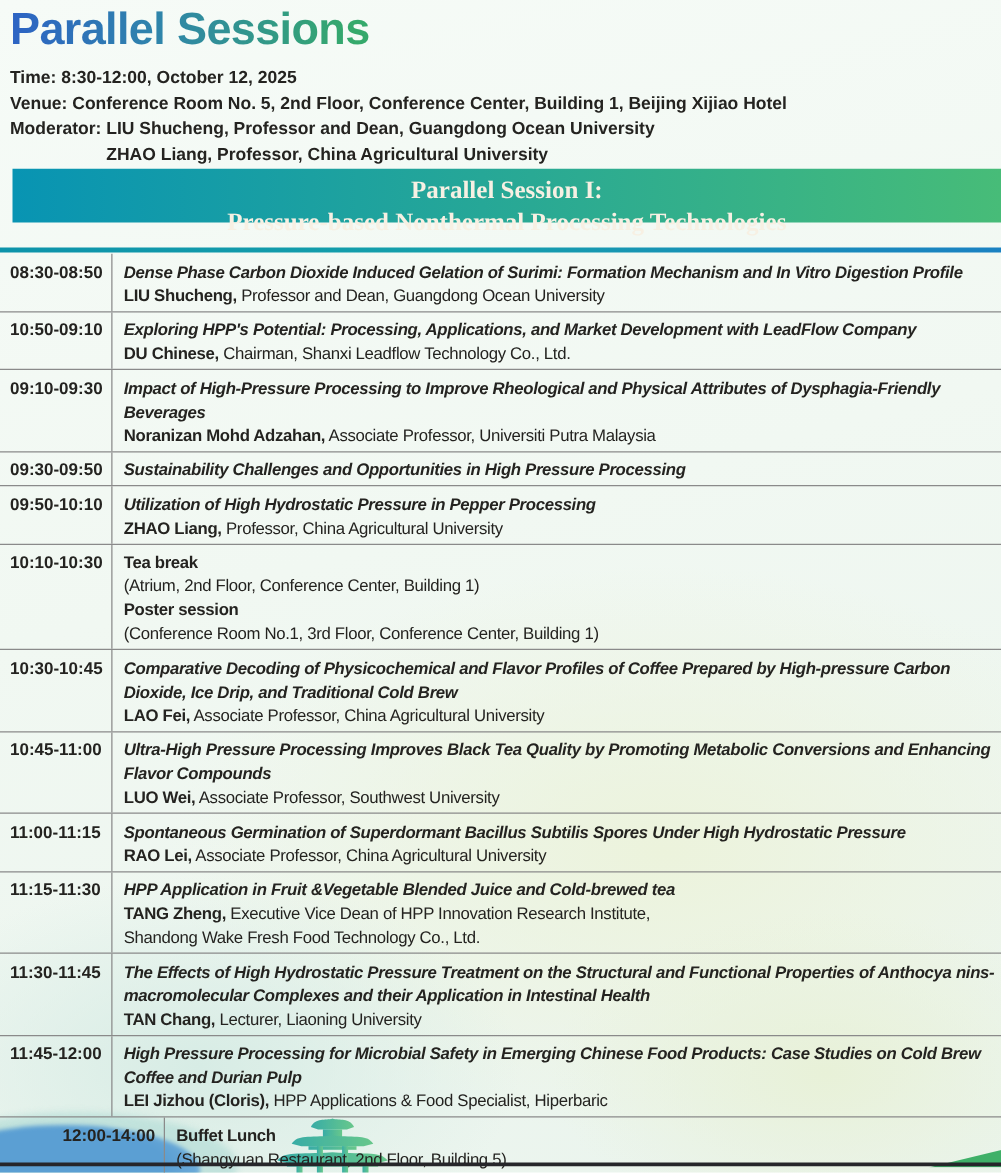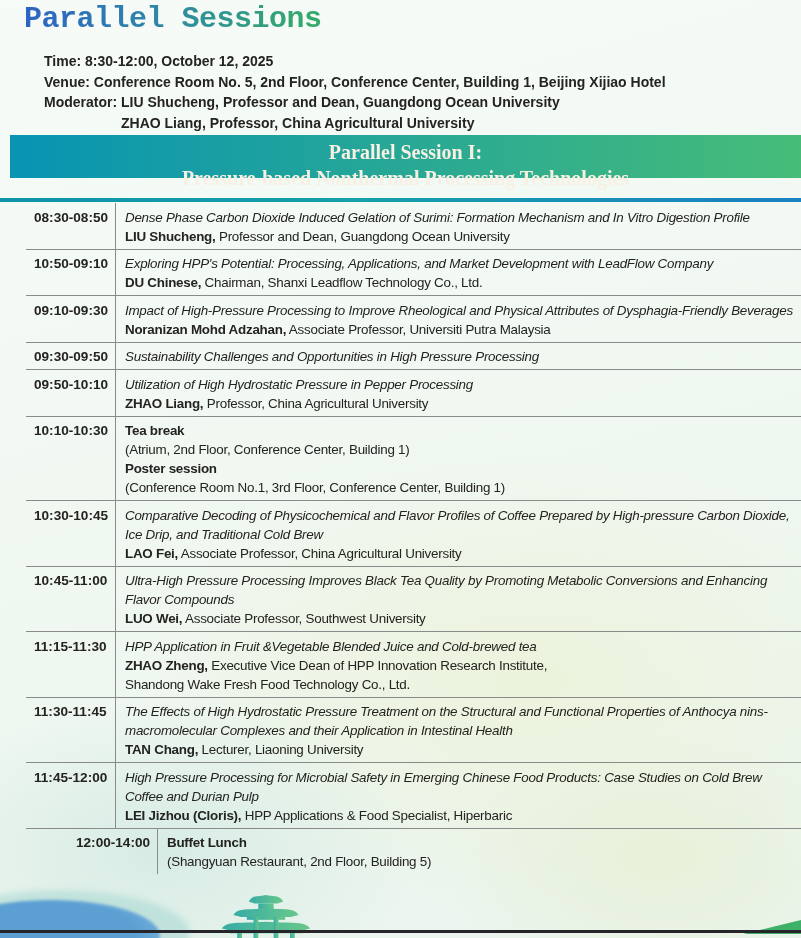--- a/index.html
+++ b/index.html
@@ -13,51 +13,51 @@
   }
   .bg-layer { position:absolute; pointer-events:none; z-index:0; }
   .blob1 { right:-180px; top:420px; width:900px; height:520px;
     background:radial-gradient(ellipse at center, #ecf3dc 0%, rgba(236,243,220,0) 62%); }
   .blob2 { left:-120px; bottom:-80px; width:560px; height:330px;
     background:radial-gradient(ellipse at center, #d7ece5 0%, rgba(215,236,229,0) 65%); }
   .blob3 { right:-100px; bottom:-60px; width:480px; height:280px;
     background:radial-gradient(ellipse at center, #e8f1d8 0%, rgba(232,241,216,0) 65%); }
 
   .page-title {
-    position:absolute; left:24px; top:2px; z-index:2;
-    font-size:30px; font-weight:800; letter-spacing:-0.5px;
+    position:absolute; left:8px; top:2px; z-index:2;
+    font-size:36px; font-weight:800; letter-spacing:-0.5px;
     background:linear-gradient(90deg, var(--title-grad-start) 0%, var(--title-grad-mid) 42%, var(--title-grad-end) 95%);
     -webkit-background-clip:text; background-clip:text;
-    -webkit-text-fill-color:transparent; color:transparent;font-family:Liberation Mono, monospace;
+    -webkit-text-fill-color:transparent; color:transparent;
   }
   .info { position:absolute; left:8px; top:51px; z-index:2;
-    font-size:14px; font-weight:bold; line-height:20.5px; color:var(--text-dark);margin-left:36px; }
+    font-size:14px; font-weight:bold; line-height:20.5px; color:var(--text-dark); }
   .info .indent { padding-left:77px; }
 
   .banner {
     position:absolute; left:10px; top:135px; width:791px; height:43px; z-index:2;
     background:linear-gradient(90deg, var(--banner-grad-start), var(--banner-grad-end));
     text-align:center; padding-top:4px;
     font-family:"Liberation Serif", serif; font-weight:bold;
     font-size:20px; line-height:26px; color:var(--banner-text);
   }
   .rule {
     position:absolute; left:0; top:198px; width:801px; height:4px; z-index:2;
     background:linear-gradient(90deg, var(--rule-grad-start) 0%, #15a0ab 45%, var(--rule-grad-end) 100%);
   }
 
   .table { position:absolute; left:0; top:203px; width:801px; z-index:2; }
-  .row { display:flex; border-bottom:1.4px solid var(--separator-gray); background:transparent;margin-left:26px; }
+  .row { display:flex; border-bottom:1.4px solid var(--separator-gray); background:transparent; }
   .row:last-child { border-bottom:none;padding-left:42px; }
   .cell-time {
     flex:0 0 90px; border-right:1.4px solid var(--separator-gray);
     padding:4.5px 2px 3px 8px; font-weight:bold; font-size:13.6px; line-height:19px;
   }
   .cell-content { flex:1; padding:4.5px 4px 3px 9px; font-size:13.4px; line-height:19px; letter-spacing:-0.25px; }
-  .line.title { font-style:italic; }
+  .line.title { font-style:italic;font-weight:bold; }
   .line.speaker .b, .line.bold { font-weight:bold; }
 
   .gate { position:absolute; left:218px; top:889px; z-index:1; opacity:0.92; }
   .wave-teal { position:absolute; left:-70px; bottom:-38px; width:260px; height:86px; z-index:1;
     border-radius:50%; background:#b9dfd9; filter:blur(3px); opacity:.8; }
   .wave-blue { position:absolute; left:-58px; bottom:-34px; width:218px; height:72px; z-index:1;
     border-radius:50%; background:radial-gradient(ellipse at 45% 45%, var(--wave-blue) 55%, #8cc0e2 100%);
     filter:blur(1.5px); }
   .wedge { position:absolute; right:0; bottom:4px; width:58px; height:14px; z-index:1;
     background:var(--wedge-green); clip-path:polygon(0 100%, 100% 0, 100% 100%); }
@@ -138,24 +138,31 @@
       </div>
     </div>
     <div class="row">
       <div class="cell-time">10:45-11:00</div>
       <div class="cell-content">
         <div class="line title">Ultra-High Pressure Processing Improves Black Tea Quality by Promoting Metabolic Conversions and Enhancing Flavor Compounds</div>
         <div class="line speaker"><span class="b">LUO Wei,</span> Associate Professor, Southwest University</div>
       </div>
     </div>
     <div class="row">
+      <div class="cell-time">11:00-11:15</div>
+      <div class="cell-content">
+        <div class="line title">Spontaneous Germination of Superdormant Bacillus Subtilis Spores Under High Hydrostatic Pressure</div>
+        <div class="line speaker"><span class="b">RAO Lei,</span> Associate Professor, China Agricultural University</div>
+      </div>
+    </div>
+    <div class="row">
       <div class="cell-time">11:15-11:30</div>
       <div class="cell-content">
         <div class="line title">HPP Application in Fruit &amp;Vegetable Blended Juice and Cold-brewed tea</div>
-        <div class="line speaker"><span class="b">ZHAO Zheng,</span> Executive Vice Dean of HPP Innovation Research Institute,</div>
+        <div class="line speaker"><span class="b">TANG Zheng,</span> Executive Vice Dean of HPP Innovation Research Institute,</div>
         <div class="line plain">Shandong Wake Fresh Food Technology Co., Ltd.</div>
       </div>
     </div>
     <div class="row">
       <div class="cell-time">11:30-11:45</div>
       <div class="cell-content">
         <div class="line title">The Effects of High Hydrostatic Pressure Treatment on the Structural and Functional Properties of Anthocya nins-macromolecular Complexes and their Application in Intestinal Health</div>
         <div class="line speaker"><span class="b">TAN Chang,</span> Lecturer, Liaoning University</div>
       </div>
     </div>

